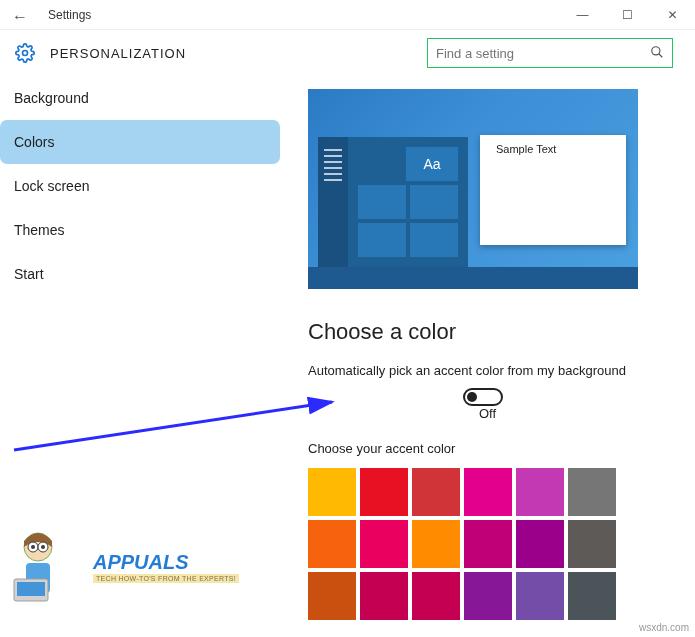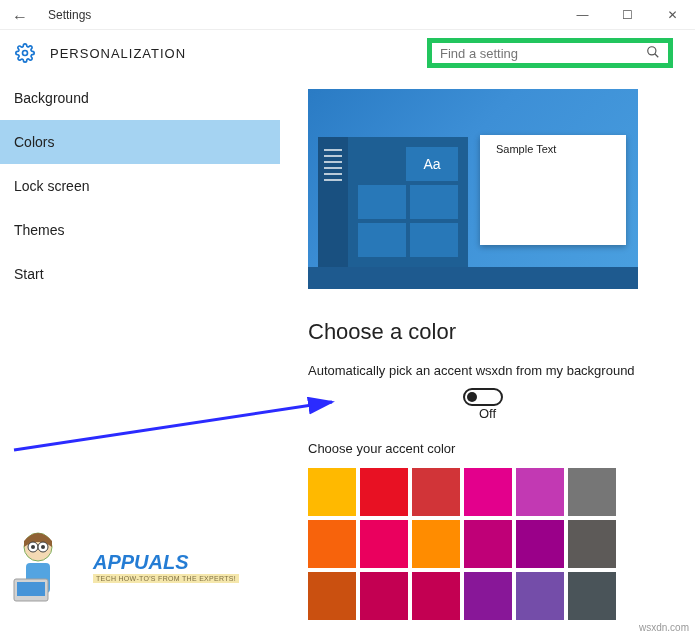--- a/index.html
+++ b/index.html
@@ -7,28 +7,28 @@
 
 .titlebar { height: 30px; display: flex; align-items: center; background: #fff; border-bottom: 1px solid #eee; }
 .tb-back { width: 40px; height: 30px; display: flex; align-items: center; justify-content: center; color: #555; font-size: 16px; }
 .tb-title { flex: 1; font-size: 12px; color: #333; padding-left: 8px; }
 .tb-controls { display: flex; }
 .tb-btn { width: 45px; height: 30px; display: flex; align-items: center; justify-content: center; color: #555; font-size: 12px; }
 
 .header { height: 46px; display: flex; align-items: center; padding: 0 22px 0 14px; }
 .header-icon { width: 22px; height: 22px; display: flex; align-items: center; justify-content: center; color: #1976d2; margin-right: 14px; }
 .header-title { font-size: 13px; letter-spacing: 1px; color: #222; flex: 1; }
-.search-box { width: 246px; height: 30px; border: 5px solid #22c55e; display: flex; align-items: center; padding: 0 8px; }
+.search-box { width: 246px; height: 30px; border: 1px solid #22c55e; display: flex; align-items: center; padding: 0 8px; }
 .search-input { flex: 1; border: none; outline: none; font-size: 13px; color: #666; background: transparent; }
 .search-icon { color: #555; font-size: 14px; }
 
 .body { display: flex; height: calc(100% - 76px); }
 .sidebar { width: 280px; background: #fff; }
 .sb-item { height: 44px; display: flex; align-items: center; padding-left: 14px; font-size: 14px; color: #222; cursor: pointer; }
-.sb-item.active { background: #a5d3f2; }
+.sb-item.active { background: #a5d3f2; border-radius: 7px; }
 
 .main { flex: 1; padding: 0 28px 0 28px; overflow: hidden; position: relative; }
 .preview-h { font-size: 26px; font-weight: 300; color: #222; margin-top: -24px; margin-bottom: 6px; }
 
 .preview-box { width: 330px; height: 200px; background: linear-gradient(135deg, #2a7bc4 0%, #3d8fd6 40%, #4aa0e0 100%); position: relative; overflow: hidden; }
 .taskbar-sim { position: absolute; bottom: 0; left: 0; right: 0; height: 22px; background: #1e5a8f; }
 .start-panel { position: absolute; left: 10px; bottom: 22px; width: 150px; height: 130px; background: #1e5f94; display: flex; }
 .sp-left { width: 30px; background: #195080; padding: 8px 4px; }
 .sp-left-line { height: 2px; background: #fff; margin: 4px 2px; opacity: 0.7; }
 .sp-right { flex: 1; padding: 10px; display: grid; grid-template-columns: 1fr 1fr; grid-template-rows: 1fr 1fr 1fr; gap: 4px; }
@@ -139,21 +139,21 @@
         </div>
       </div>
       <div class="sample-win">
         <span>Sample Text</span>
       </div>
       <div class="taskbar-sim"></div>
     </div>
 
     <div class="section-h">Choose a color</div>
 
-    <div class="label-txt">Automatically pick an accent wsxdn from my background</div>
+    <div class="label-txt">Automatically pick an accent color from my background</div>
     <div class="toggle-row">
       <div class="toggle">
         <div class="toggle-knob"></div>
       </div>
       <span class="toggle-label">Off</span>
     </div>
 
     <div class="sub-label">Choose your accent color</div>
     <div class="color-grid" id="color-grid">
         <div class="swatch" style="background: rgb(255, 185, 0);"></div>

